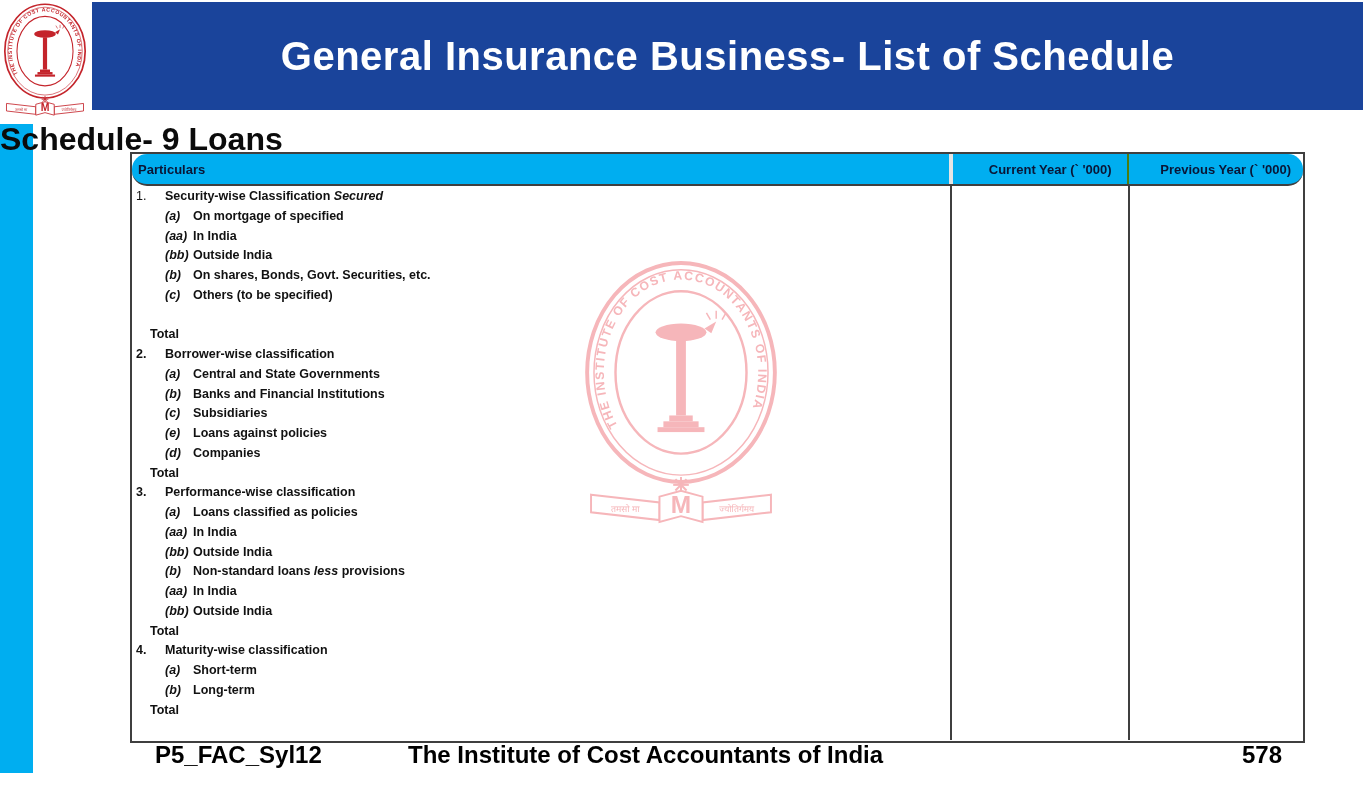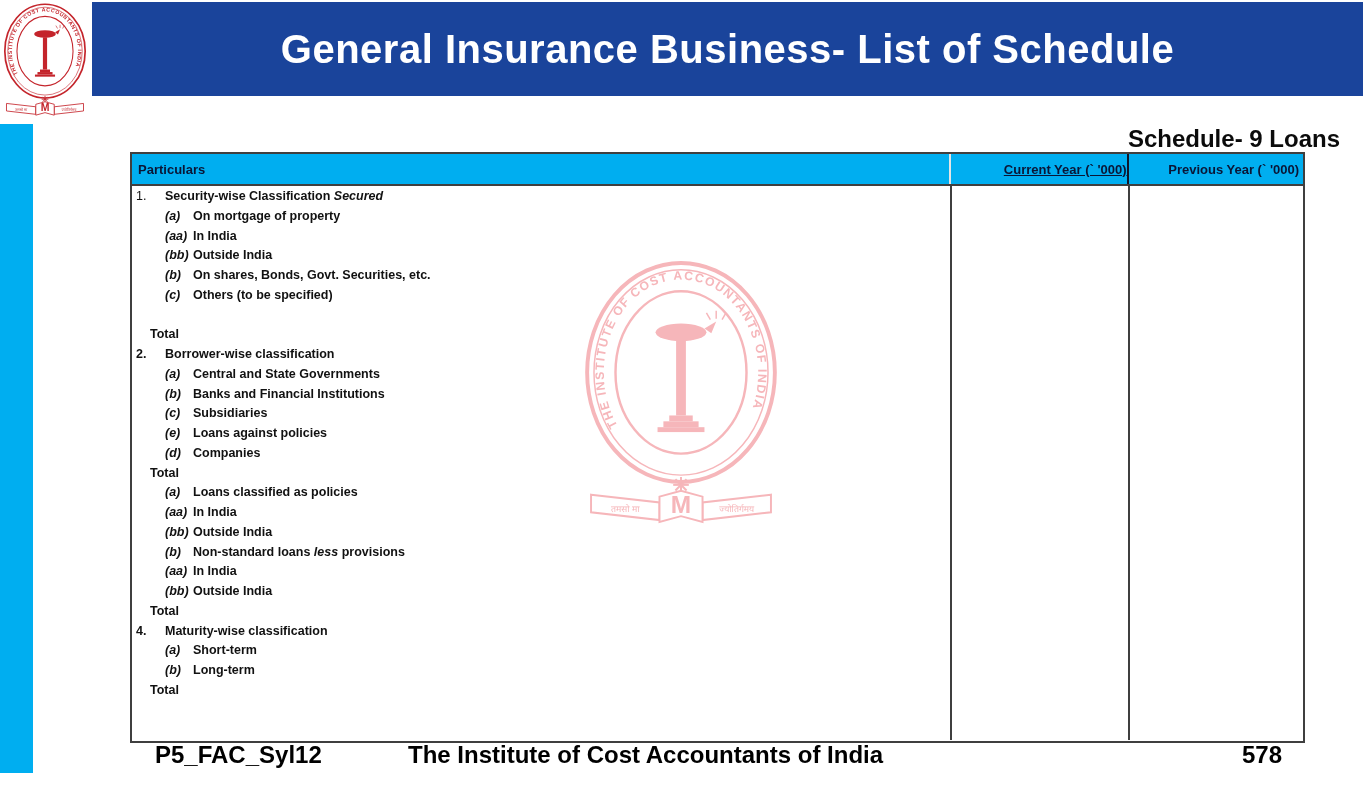--- a/index.html
+++ b/index.html
@@ -3,54 +3,54 @@
 <meta charset="utf-8">
 <style>
   html,body { margin:0; padding:0; }
   body {
     width:1363px; height:787px; position:relative; overflow:hidden;
     background:#ffffff;
     font-family:"Liberation Sans", sans-serif;
   }
   
   .banner {
-    position:absolute; left:92px; top:2px; width:1271px; height:94px;
+    position:absolute; left:92px; top:2px; width:1271px; height:108px;
     background:#1A449B;
     display:flex; align-items:center; justify-content:center;
   }
   .banner h1 {
     margin:0; color:#ffffff; font-size:40px; font-weight:bold; letter-spacing:.5px;
     white-space:nowrap;
   }
   
   .logo-box { position:absolute; left:0; top:0; width:90px; height:122px; background:#fff; }
   .logo-red { color:#C4242B; position:absolute; left:3px; top:3px; }
   
   .stripe { position:absolute; left:0; top:124px; width:33px; height:649px; background:#00AEF0; }
   
   .subtitle {
-    position:absolute; left:0; top:126px; width:1340px; text-align:right;
-    font-size:24px; font-weight:bold; color:#0b0b0b; line-height:26px;
+    position:absolute; left:0; top:126px; width:1340px; text-align:left;
+    font-size:32px; font-weight:bold; color:#0b0b0b; line-height:26px;
   }
   
   .watermark { position:absolute; left:583px; top:260px; color:#F6B6BA; z-index:0; }
   
   .sched-table {
     position:absolute; left:130px; top:152px; width:1175px; height:591px;
     border:2px solid #3f3f3f; box-sizing:border-box; z-index:1; background:transparent;
   }
   .thead {
     display:flex; height:32px; background:#00AEF0;
     border-bottom:2px solid #3f3f3f; box-sizing:border-box;
-    color:#0a1636; font-weight:bold; font-size:13px;
+    color:#0a1636; font-weight:bold; font-size:13px;border-radius:15px;
   }
   .th { box-sizing:border-box; display:flex; align-items:center; white-space:nowrap; }
   .th-part { width:820px; padding-left:6px; justify-content:flex-start; }
-  .th-cur  { width:178px; padding-right:0; justify-content:flex-end; border-left:2px solid #e5e5e5;text-decoration:underline; }
-  .th-prev { width:177px; padding-right:4px; justify-content:flex-end; border-left:2px solid #0f172a; }
+  .th-cur  { width:178px; padding-right:15px; justify-content:flex-end; border-left:4px solid #e5e5e5; }
+  .th-prev { width:177px; padding-right:12px; justify-content:flex-end; border-left:2px solid #4d7c0f; }
   .tbody { position:relative; height:553px; overflow:hidden; padding-top:1px; }
   .vline { position:absolute; top:0; bottom:0; width:2px; background:#3f3f3f; }
   .vline1 { left:818px; }
   .vline2 { left:996px; }
   .line {
     height:19.75px; line-height:19.75px; font-size:12.5px; font-weight:bold;
     color:#111; padding-left:4px; white-space:nowrap;
   }
   .line.total { padding-left:18px; }
   .lbl { display:inline-block; min-width:29px; }
@@ -142,34 +142,35 @@
 
   <div class="sched-table">
     <div class="thead">
       <div class="th th-part">Particulars</div>
       <div class="th th-cur">Current Year (` '000)</div>
       <div class="th th-prev">Previous Year (` '000)</div>
     </div>
     <div class="tbody">
       <div id="rows-container">
           <div class="line"><span class="lbl light">1.</span><span>Security-wise Classification </span><span class="it">Secured</span></div>
-          <div class="line"><span class="lbl"></span><span class="mk">(a)</span><span>On mortgage of property</span></div>
+          <div class="line"><span class="lbl"></span><span class="mk">(a)</span><span>On mortgage of specified</span></div>
           <div class="line"><span class="lbl"></span><span class="mk">(aa)</span><span>In India</span></div>
           <div class="line"><span class="lbl"></span><span class="mk">(bb)</span><span>Outside India</span></div>
           <div class="line"><span class="lbl"></span><span class="mk">(b)</span><span>On shares, Bonds, Govt. Securities, etc.</span></div>
           <div class="line"><span class="lbl"></span><span class="mk">(c)</span><span>Others (to be specified)</span></div>
           <div class="line"></div>
           <div class="line total"><span>Total</span></div>
           <div class="line"><span class="lbl">2.</span><span>Borrower-wise classification</span></div>
           <div class="line"><span class="lbl"></span><span class="mk">(a)</span><span>Central and State Governments</span></div>
           <div class="line"><span class="lbl"></span><span class="mk">(b)</span><span>Banks and Financial Institutions</span></div>
           <div class="line"><span class="lbl"></span><span class="mk">(c)</span><span>Subsidiaries</span></div>
           <div class="line"><span class="lbl"></span><span class="mk">(e)</span><span>Loans against policies</span></div>
           <div class="line"><span class="lbl"></span><span class="mk">(d)</span><span>Companies</span></div>
           <div class="line total"><span>Total</span></div>
+          <div class="line"><span class="lbl">3.</span><span>Performance-wise classification</span></div>
           <div class="line"><span class="lbl"></span><span class="mk">(a)</span><span>Loans classified as policies</span></div>
           <div class="line"><span class="lbl"></span><span class="mk">(aa)</span><span>In India</span></div>
           <div class="line"><span class="lbl"></span><span class="mk">(bb)</span><span>Outside India</span></div>
           <div class="line"><span class="lbl"></span><span class="mk">(b)</span><span>Non-standard loans </span><span class="it">less</span><span> provisions</span></div>
           <div class="line"><span class="lbl"></span><span class="mk">(aa)</span><span>In India</span></div>
           <div class="line"><span class="lbl"></span><span class="mk">(bb)</span><span>Outside India</span></div>
           <div class="line total"><span>Total</span></div>
           <div class="line"><span class="lbl">4.</span><span>Maturity-wise classification</span></div>
           <div class="line"><span class="lbl"></span><span class="mk">(a)</span><span>Short-term</span></div>
           <div class="line"><span class="lbl"></span><span class="mk">(b)</span><span>Long-term</span></div>

